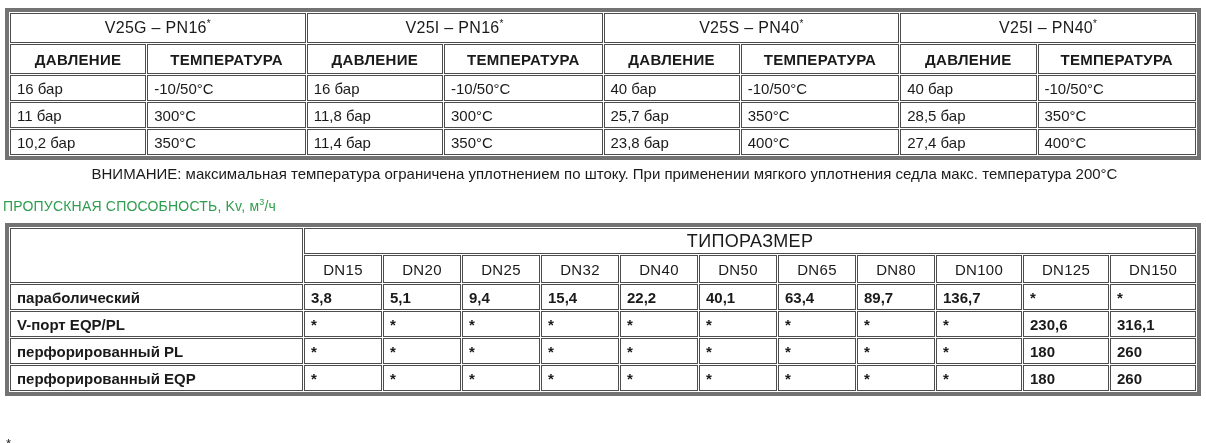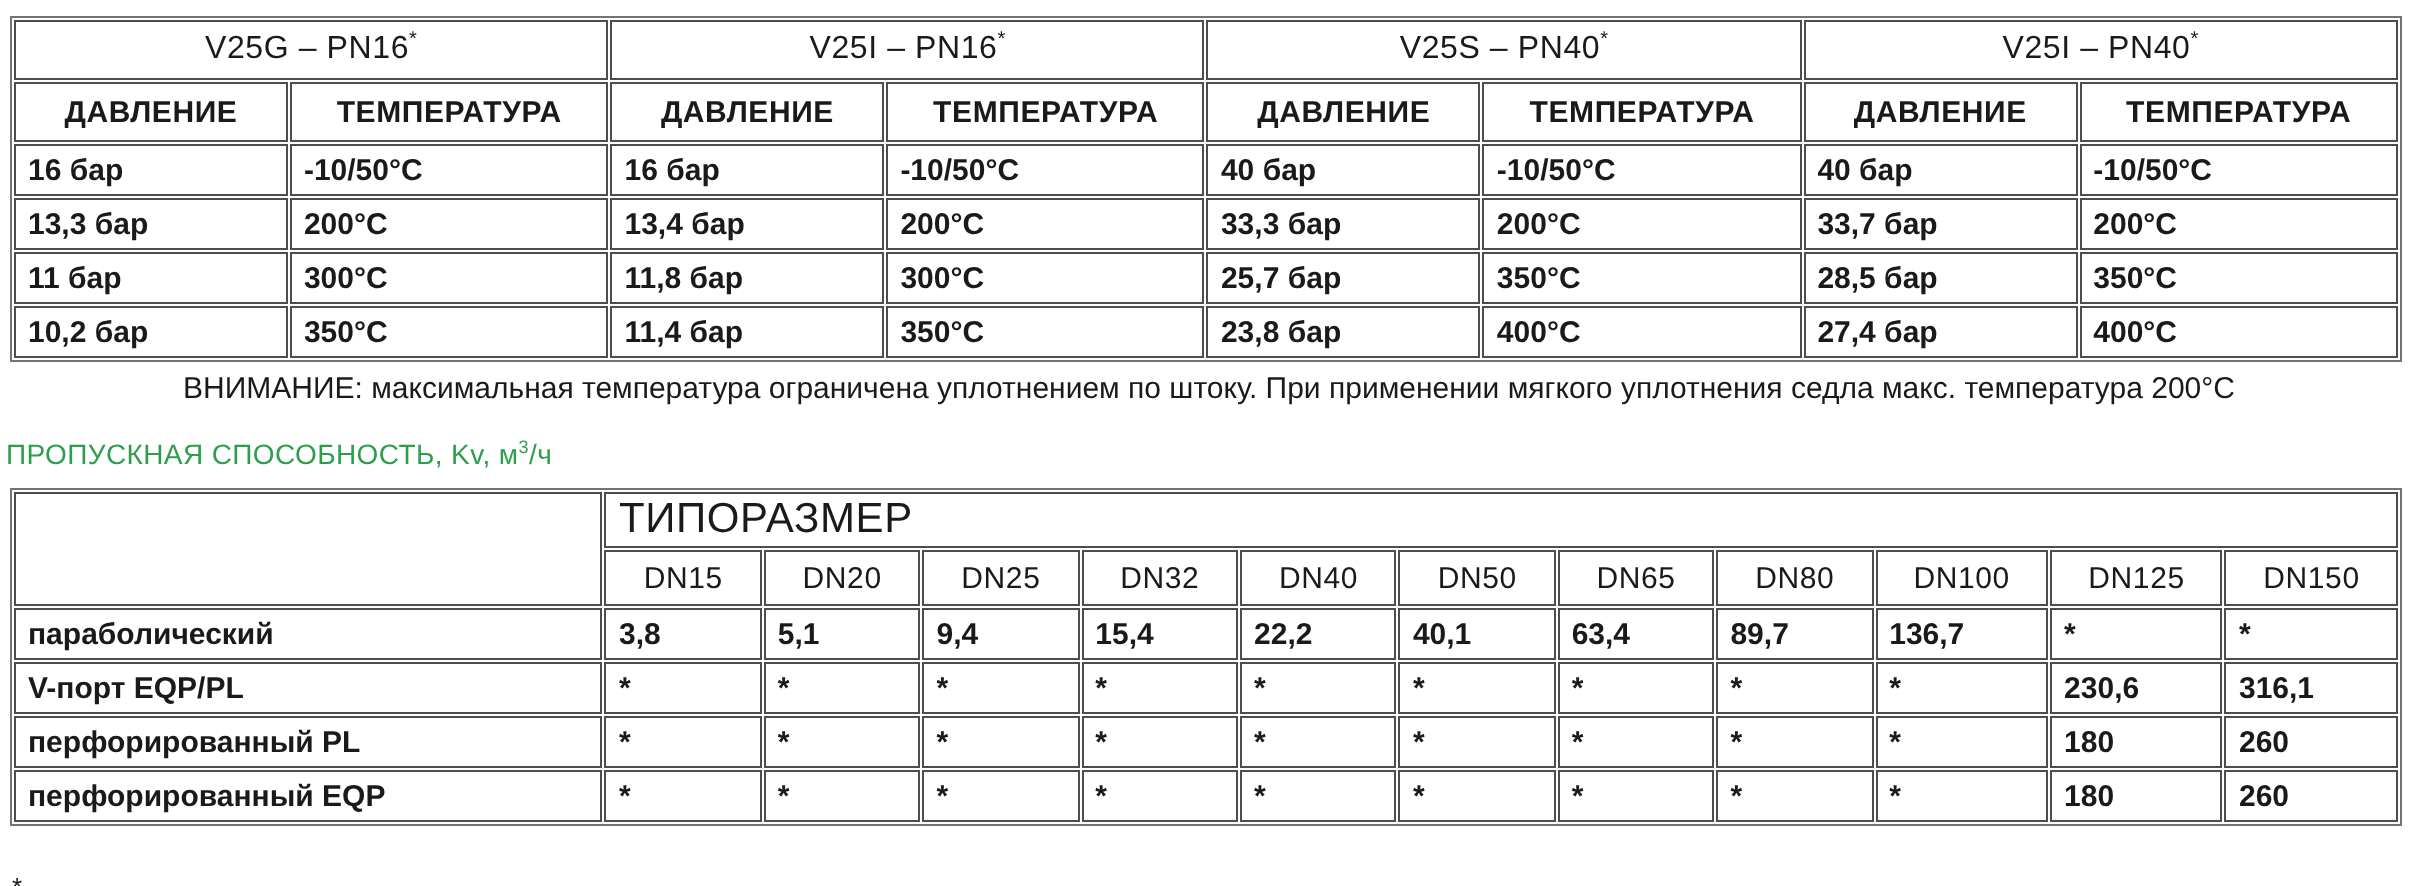--- a/index.html
+++ b/index.html
@@ -7,58 +7,58 @@
     position:relative;
     width:1206px;height:443px;
     overflow:hidden;
     font-family:"Liberation Sans", sans-serif;
     color:#1a1a1a;
     background:#ffffff;
   }
   table{
     border-collapse:separate;
     border-spacing:1px;
-    border:1px solid #737373;
+    border:4px solid #737373;
     table-layout:fixed;
     background:#ffffff;
   }
   td{
     border:1px solid #4d4d4d;
     font-size:15px;
     color:#1a1a1a;
     padding:1px 6px;
     vertical-align:middle;
     white-space:nowrap;
     overflow:hidden;
     background:#ffffff;
   }
   
   .pressure-table{margin:8px 0 0 5px;width:1196px;}
   .pressure-table td.title{height:26px;text-align:center;font-size:16px;letter-spacing:.3px;}
   .pressure-table td.head{height:26px;text-align:center;font-size:15px;letter-spacing:.3px;font-weight:bold;}
-  .pressure-table td.cell{height:22px;text-align:left;font-weight:bold;}
+  .pressure-table td.cell{height:22px;text-align:left;}
   sup{font-size:10px;line-height:0;}
   
   .warning-note{
     margin:5px 0 0 3px;
     font-size:15px;
     line-height:18px;
     text-align:center;
   }
   
   .kv-heading{
     margin:15px 0 0 3px;
     font-size:14px;
     letter-spacing:.2px;
     color:#2E9E4E;
   }
   .kv-heading sup{font-size:9px;}
   
   .kv-table{margin:9px 0 0 5px;width:1196px;}
-  .kv-table td.group{height:22px;font-size:21px;letter-spacing:.3px;}
+  .kv-table td.group{height:22px;text-align:center;font-size:18px;letter-spacing:.3px;}
   .kv-table td.head{height:24px;text-align:center;font-size:15px;letter-spacing:.3px;}
   .kv-table td.label{text-align:left;}
   .kv-table td.cell{height:22px;text-align:left;font-weight:bold;}
   .footnote-marker{
     position:absolute;left:6px;top:436px;
     font-size:13px;color:#1a1a1a;
   }
 </style>
 </head>
 <body>
@@ -95,30 +95,20 @@
         </tr>
         <tr>
           <td class="cell">16 бар</td>
           <td class="cell">-10/50°C</td>
           <td class="cell">16 бар</td>
           <td class="cell">-10/50°C</td>
           <td class="cell">40 бар</td>
           <td class="cell">-10/50°C</td>
           <td class="cell">40 бар</td>
           <td class="cell">-10/50°C</td>
-        </tr>
-        <tr>
-          <td class="cell">13,3 бар</td>
-          <td class="cell">200°C</td>
-          <td class="cell">13,4 бар</td>
-          <td class="cell">200°C</td>
-          <td class="cell">33,3 бар</td>
-          <td class="cell">200°C</td>
-          <td class="cell">33,7 бар</td>
-          <td class="cell">200°C</td>
         </tr>
         <tr>
           <td class="cell">11 бар</td>
           <td class="cell">300°C</td>
           <td class="cell">11,8 бар</td>
           <td class="cell">300°C</td>
           <td class="cell">25,7 бар</td>
           <td class="cell">350°C</td>
           <td class="cell">28,5 бар</td>
           <td class="cell">350°C</td>

